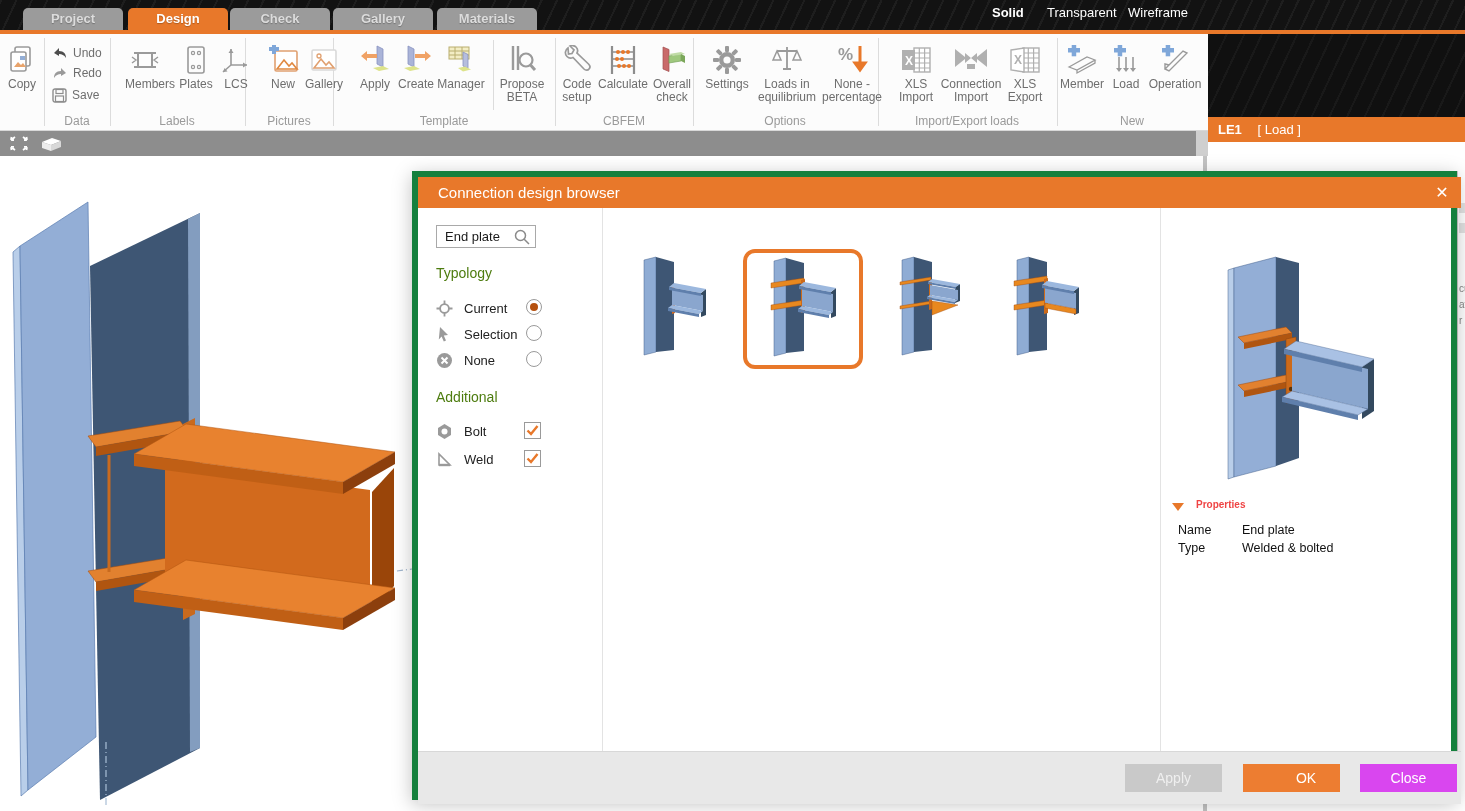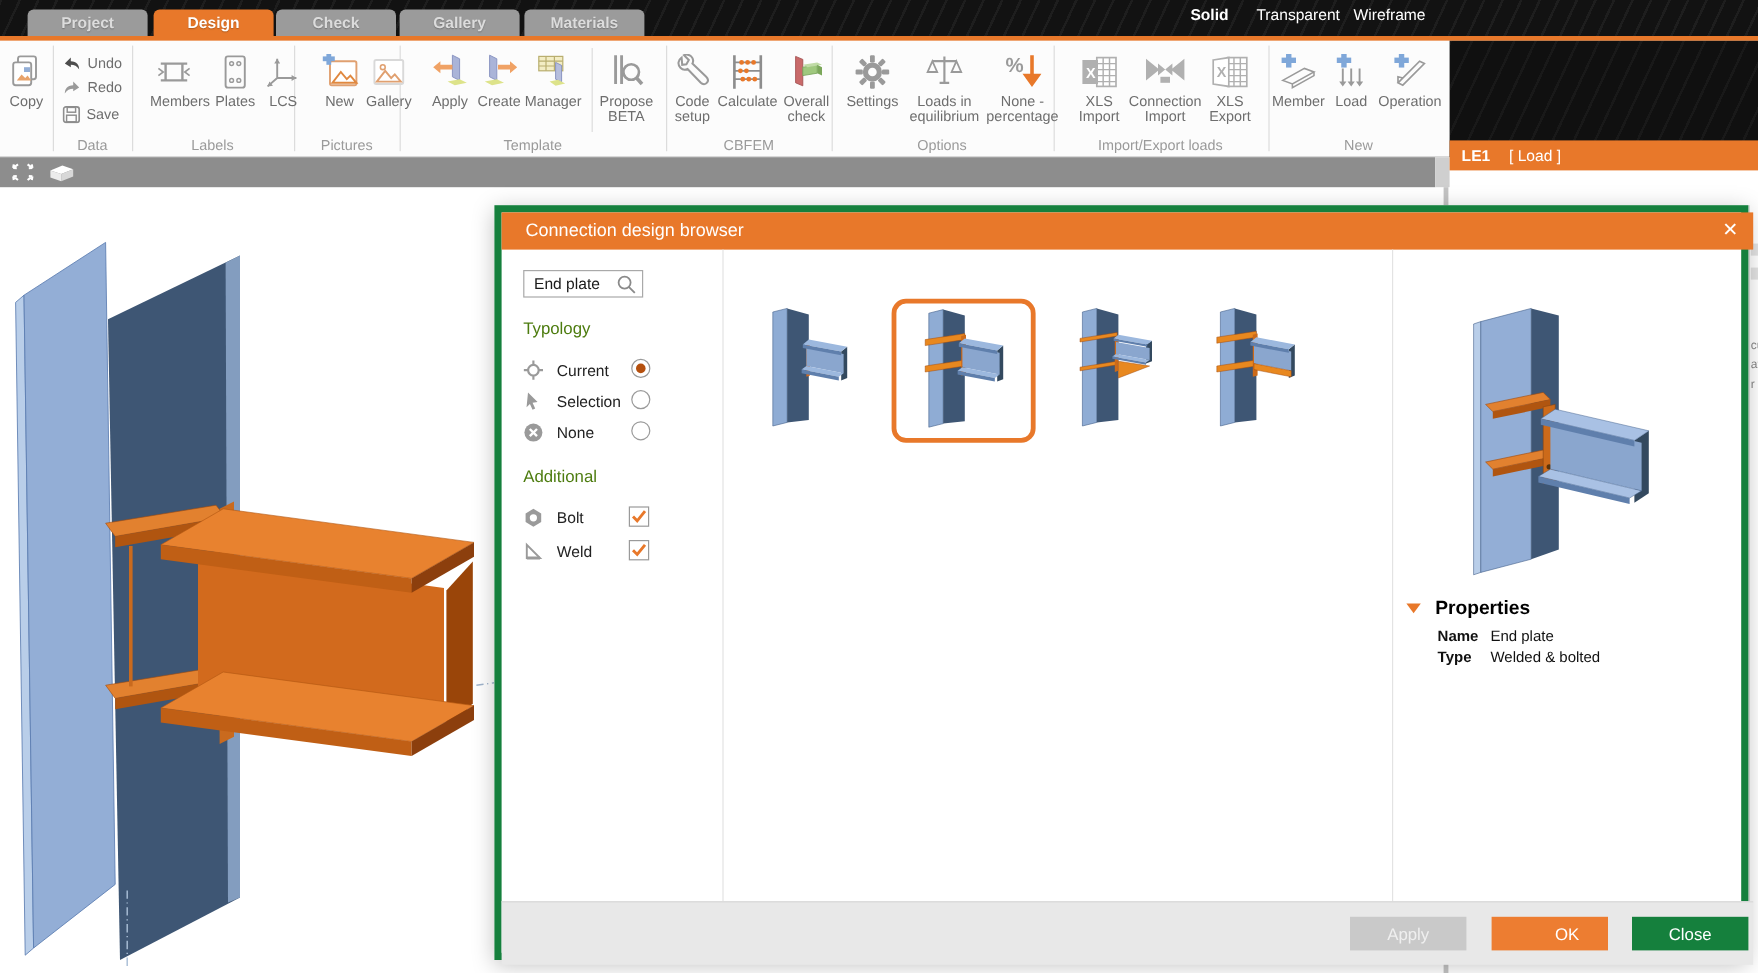--- a/index.html
+++ b/index.html
@@ -50,31 +50,31 @@
   #search-ic { left:95px; top:51px; width:18px; height:18px; }
   .dlg-h { position:absolute; left:18px; font-size:14px; font-weight:normal; color:#4d7c0f; }
   .opt-row { position:absolute; left:18px; width:112px; height:20px; display:flex; align-items:center; cursor:pointer; }
   .opt-ic { width:17px; height:17px; flex:0 0 17px; }
   .opt-lb { font-size:13px; color:#222; margin-left:11px; }
   .radio { position:absolute; width:16px; height:16px; border:1px solid #9a9a9a; border-radius:50%; background:#fff; cursor:pointer; }
   .radio .dot { position:absolute; left:3px; top:3px; width:8px; height:8px; border-radius:50%; background:#b5500e; }
   .checkbox { position:absolute; width:17px; height:17px; border:1px solid #9a9a9a; background:#fff; cursor:pointer; }
   .thumb { position:absolute; cursor:pointer; }
   #sel-frame { left:325px; top:72px; width:120px; height:120px; border:4px solid #e8782a; border-radius:12px; background:#fff; }
-  #props-head { left:778px; top:322px; font-size:16px; font-weight:bold; color:#000000; }
+  #props-head { left:778px; top:322px; font-size:10px; font-weight:bold; color:#ef4444; }
   #props-tri { left:754px; top:326px; width:0; height:0; border-left:6px solid transparent;
     border-right:6px solid transparent; border-top:8px solid #e8782a; }
-  .prop-lb { position:absolute; left:780px; font-size:12.5px; font-weight:bold; color:#111; }
+  .prop-lb { position:absolute; left:760px; font-size:12.5px; font-weight:normal; color:#111; }
   .prop-val { position:absolute; left:824px; font-size:12.5px; color:#111; }
   #dlg-footer { left:0; top:574px; width:1043px; height:53px; background:#e8e8e8; border-top:1px solid #d8d8d8; }
   .dbtn { position:absolute; top:587px; width:97px; height:28px; font-size:14px; text-align:center;
     line-height:28px; cursor:pointer; }
   #btn-apply { left:707px; background:#c9c9c9; color:#efefef; }
   #btn-ok { left:825px; background:#ed7d31; color:#fff;padding-left:29px; }
-  #btn-close { left:942px; background:#15803d; color:#fff; }
+  #btn-close { left:942px; background:#d946ef; color:#fff; }
   svg { display:block; }
 </style>
 </head>
 <body>
 
 <div id="topbar" class="abs"></div>
 <div class="tab abs" style="left:23px">Project</div>
 <div class="tab abs active" style="left:128px">Design</div>
 <div class="tab abs" style="left:230px">Check</div>
 <div class="tab abs" style="left:333px">Gallery</div>

